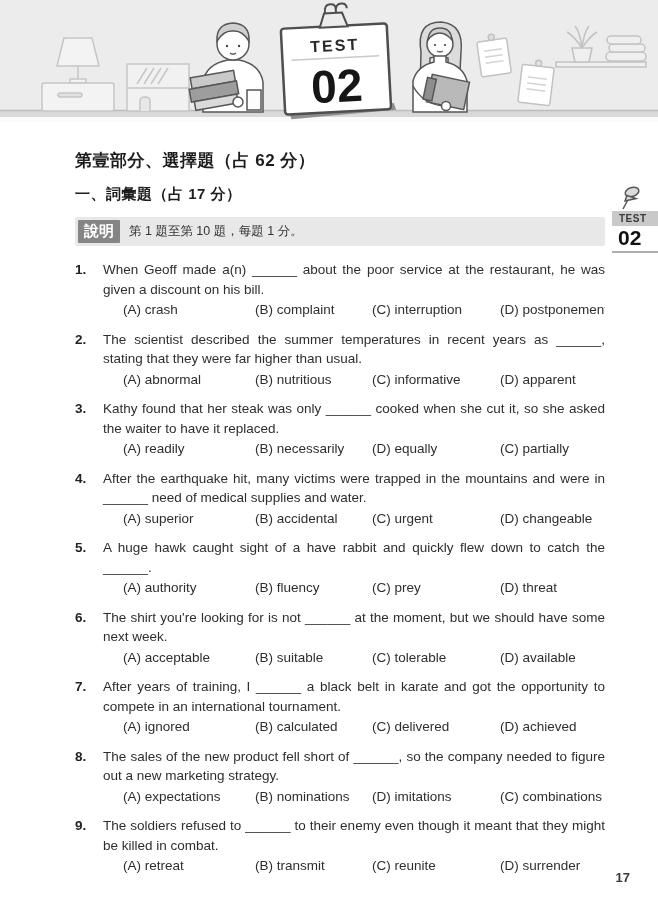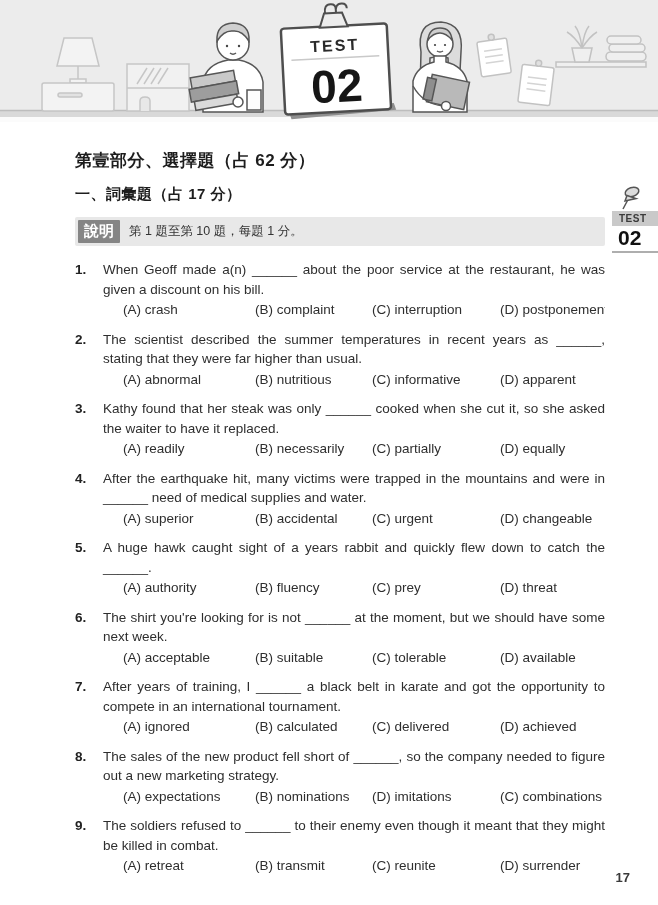--- a/index.html
+++ b/index.html
@@ -213,43 +213,43 @@
       </div>
     </li>
 
     <li class="question">
       <span class="qnum">3.</span>
       <div class="qbody">
         <p class="stem">Kathy found that her steak was only ______ cooked when she cut it, so she asked the waiter to have it replaced.</p>
         <div class="opts">
           <span>(A) readily</span>
           <span>(B) necessarily</span>
+          <span>(D) equally</span>
           <span>(C) partially</span>
-          <span>(D) equally</span>
         </div>
       </div>
     </li>
 
     <li class="question">
       <span class="qnum">4.</span>
       <div class="qbody">
         <p class="stem">After the earthquake hit, many victims were trapped in the mountains and were in ______ need of medical supplies and water.</p>
         <div class="opts">
           <span>(A) superior</span>
           <span>(B) accidental</span>
           <span>(C) urgent</span>
           <span>(D) changeable</span>
         </div>
       </div>
     </li>
 
     <li class="question">
       <span class="qnum">5.</span>
       <div class="qbody">
-        <p class="stem">A huge hawk caught sight of a years rabbit and quickly flew down to catch the ______.</p>
+        <p class="stem">A huge hawk caught sight of a have rabbit and quickly flew down to catch the ______.</p>
         <div class="opts">
           <span>(A) authority</span>
           <span>(B) fluency</span>
           <span>(C) prey</span>
           <span>(D) threat</span>
         </div>
       </div>
     </li>
 
     <li class="question">

